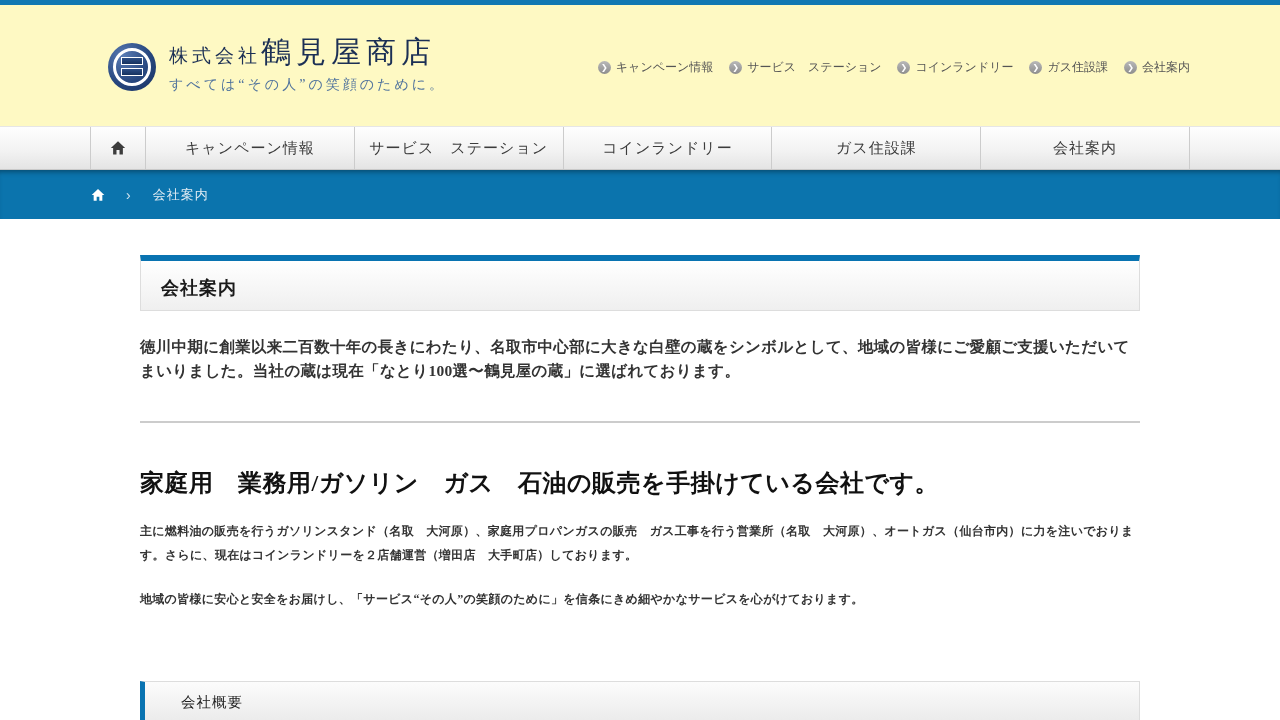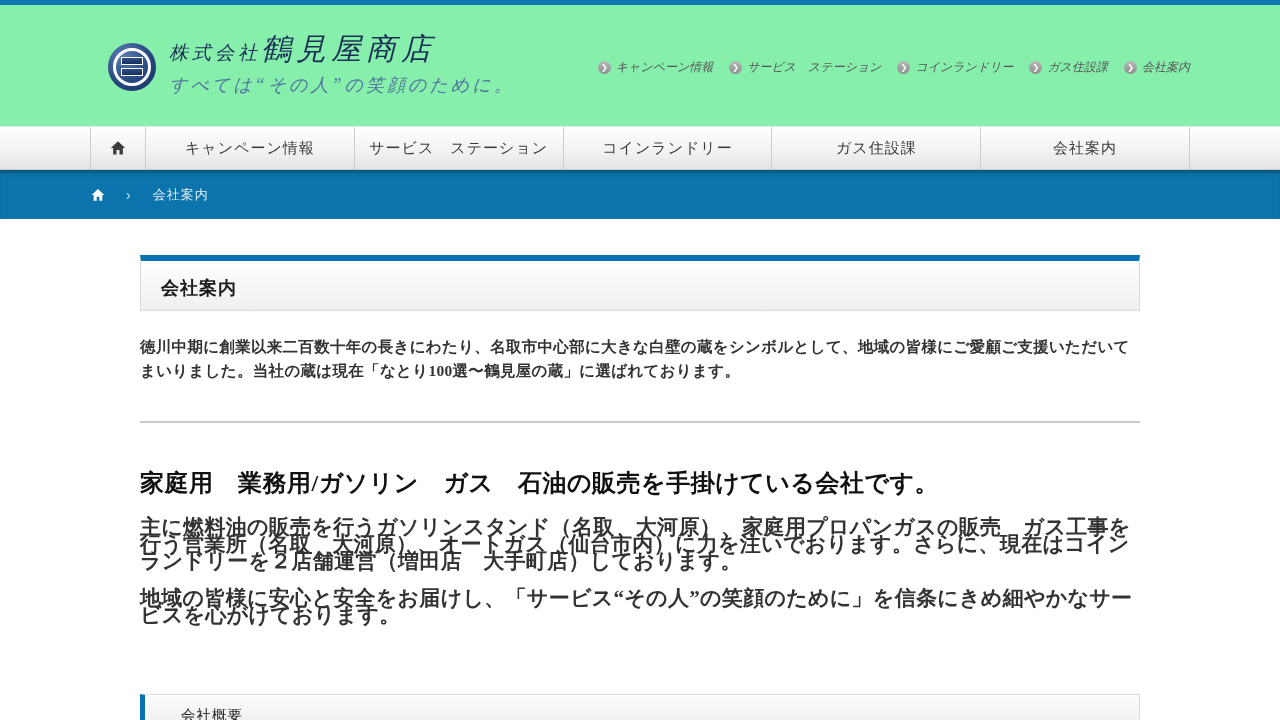--- a/index.html
+++ b/index.html
@@ -9,21 +9,21 @@
     background: #ffffff;
     font-family: "Liberation Serif", "DejaVu Serif", serif;
     color: #333;
   }
   a { text-decoration: none; color: inherit; cursor: pointer; }
 
   
   .top-strip { height: 5px; background: #1178b2; }
 
   
-  .site-header { height: 121px; background: #86efac; font-style: italic; }
+  .site-header { height: 121px; background: #fef9c3; }
   .header-inner {
     width: 1100px; margin: 0 auto; height: 100%;
     display: flex; align-items: center; justify-content: space-between;
   }
   .logo { display: flex; align-items: center; padding-left: 18px; }
   .logo-mark {
     width: 48px; height: 48px; border-radius: 50%;
     background: radial-gradient(circle at 32% 28%, #5a7cb4 0%, #27477f 55%, #162f5e 100%);
     position: relative; flex: 0 0 auto; margin-top: 2px;
   }
@@ -37,21 +37,21 @@
   }
   .logo-bar {
     width: 22px; height: 8px; background: linear-gradient(#2c4e86, #16325f);
     border: 1.5px solid #fff;
   }
   .logo-text { margin-left: 13px; }
   .logo-name { color: #1b2f55; white-space: nowrap; line-height: 1; }
   .logo-prefix { font-size: 19px; letter-spacing: 4px; }
   .logo-main { font-size: 30px; letter-spacing: 5px; font-weight: 500; }
   .logo-tagline {
-    margin-top: 9px; font-size: 18px; letter-spacing: 3px; color: #50739d; white-space: nowrap;
+    margin-top: 9px; font-size: 14px; letter-spacing: 3px; color: #50739d; white-space: nowrap;
   }
 
   
   .utility-nav { display: flex; align-items: center; gap: 16px; padding-right: 0; margin-top: 4px; }
   .utility-link { display: flex; align-items: center; gap: 5px; font-size: 12px; color: #555; white-space: nowrap; }
   .chev-circle {
     width: 13px; height: 13px; border-radius: 50%;
     background: linear-gradient(#b9b9b9, #8d8d8d);
     color: #fff; font-size: 8px; line-height: 13px; text-align: center;
     font-family: "Liberation Sans", "DejaVu Sans", sans-serif; flex: 0 0 auto;
@@ -110,22 +110,22 @@
     line-height: 24px; color: #333; letter-spacing: 0.3px;
   }
 
   .divider { margin: 38px 0 0; border: none; border-top: 2px solid #ccc; }
 
   .lead-heading {
     margin: 44px 0 0; font-size: 24px; font-weight: bold; color: #111; letter-spacing: 0.5px;
   }
 
   .body-para {
-    margin: 20px 0 0; font-size: 21px; font-weight: bold;
-    line-height: 17px; color: #333; letter-spacing: 0.3px;
+    margin: 20px 0 0; font-size: 12px; font-weight: bold;
+    line-height: 24px; color: #333; letter-spacing: 0.3px;
   }
 
   .section-box {
     margin-top: 70px;
     border: 1px solid #ddd;
     border-left: 5px solid #0973b1;
     background: linear-gradient(#fcfcfc, #ebebeb);
     height: 41px;
   }
   .section-box h3 {

